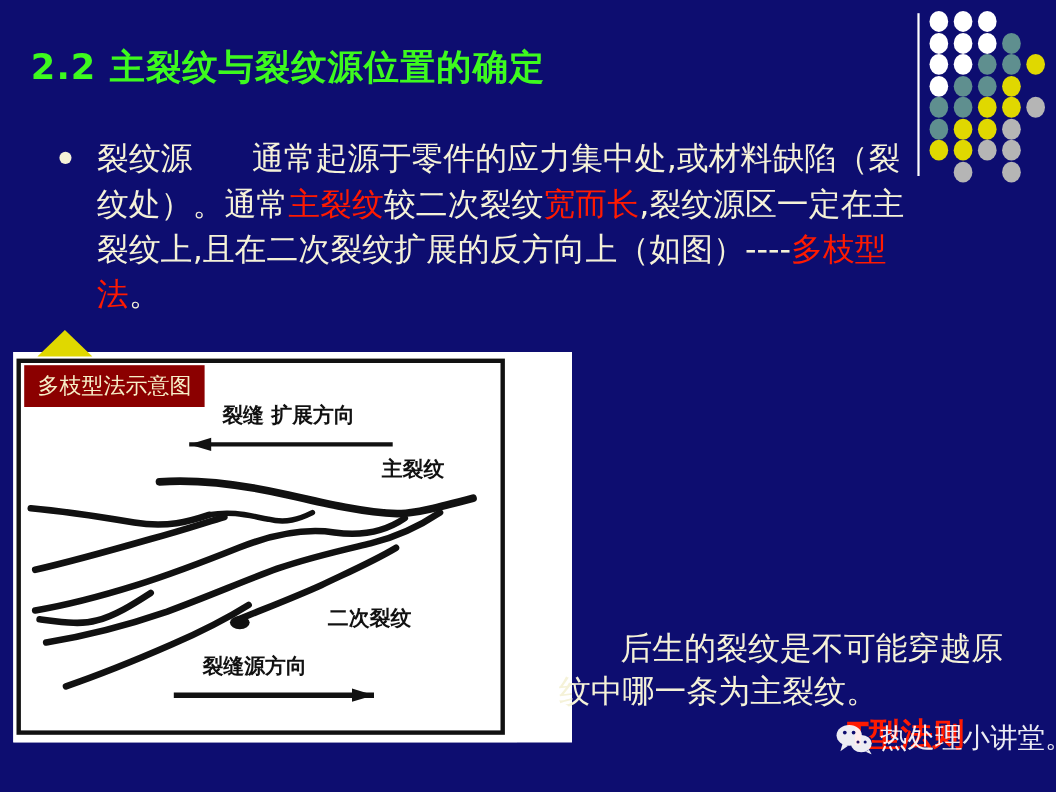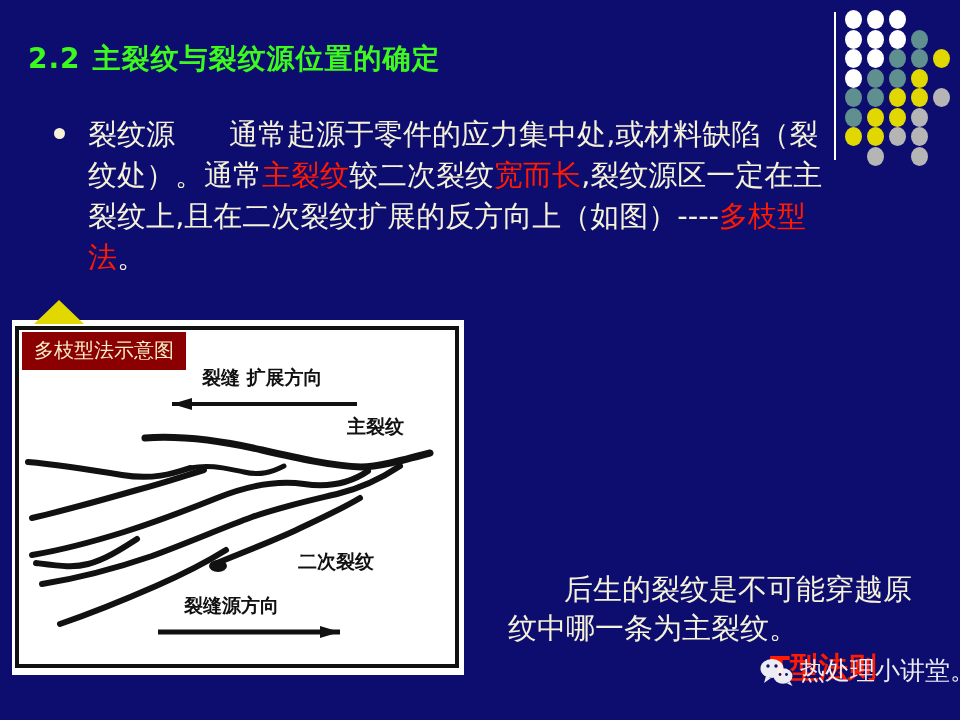--- a/index.html
+++ b/index.html
@@ -37,33 +37,33 @@
     width: 2px;
     height: 148px;
     background: #ffffff;
   }
 
   
   #title {
     position: absolute;
     left: 28px;
     top: 40px;
-    font-size: 28px;
+    font-size: 32px;
     font-weight: bold;
     color: #3dfa1e;
     letter-spacing: 1px;
     white-space: nowrap;
   }
   #title .num { margin-right: 12px; }
 
   
   #body-block {
     position: absolute;
     left: 48px;
-    top: 114px;
+    top: 124px;
     width: 790px;
     color: #f5f2d8;
     font-size: 29px;
     line-height: 41px;
   }
   #body-bullet {
     position: absolute;
     left: 6px;
     top: 14px;
     width: 11px;
@@ -75,21 +75,21 @@
     margin-left: 40px;
     text-indent: 0;
   }
   .sp-wide { display: inline-block; width: 54px; }
 
   
   #fig-left {
     position: absolute;
     left: 12px;
     top: 320px;
-    width: 452px;
+    width: 508px;
     height: 355px;
     background: #ffffff;
     overflow: hidden;
     text-align: center;
   }
   #fig-left svg, #fig-right svg { display: block; }
 
   
   #fig-right {
     position: absolute;

